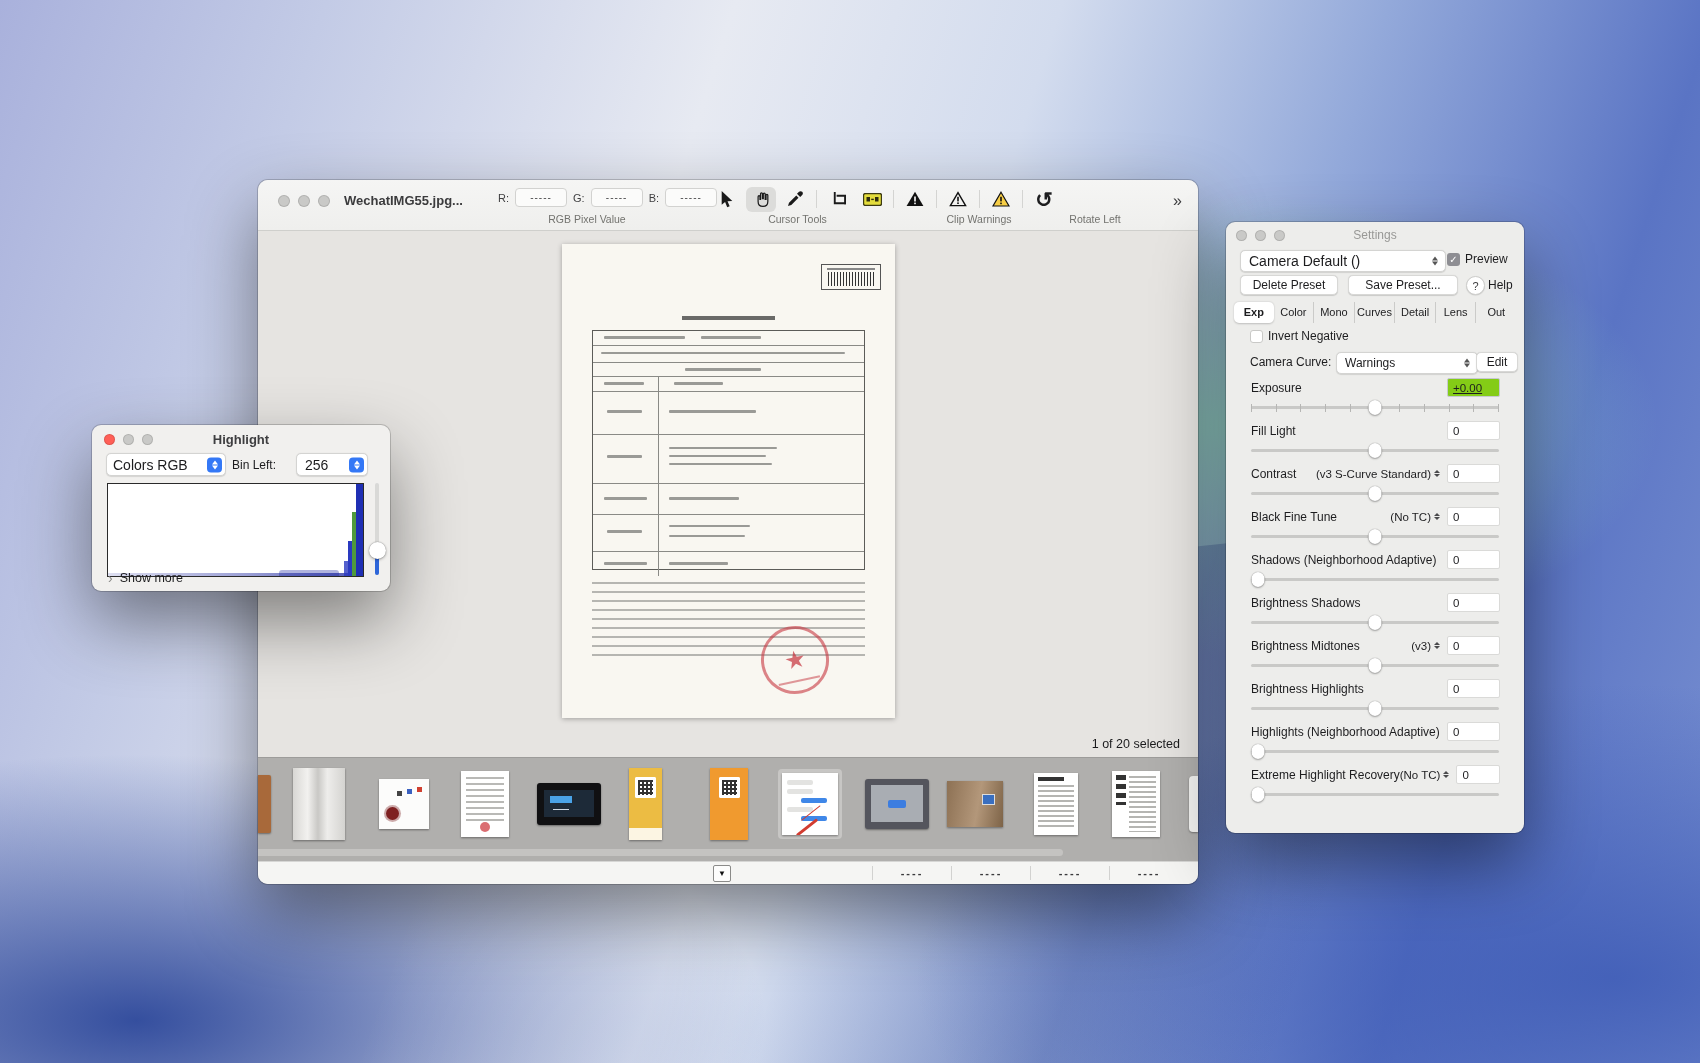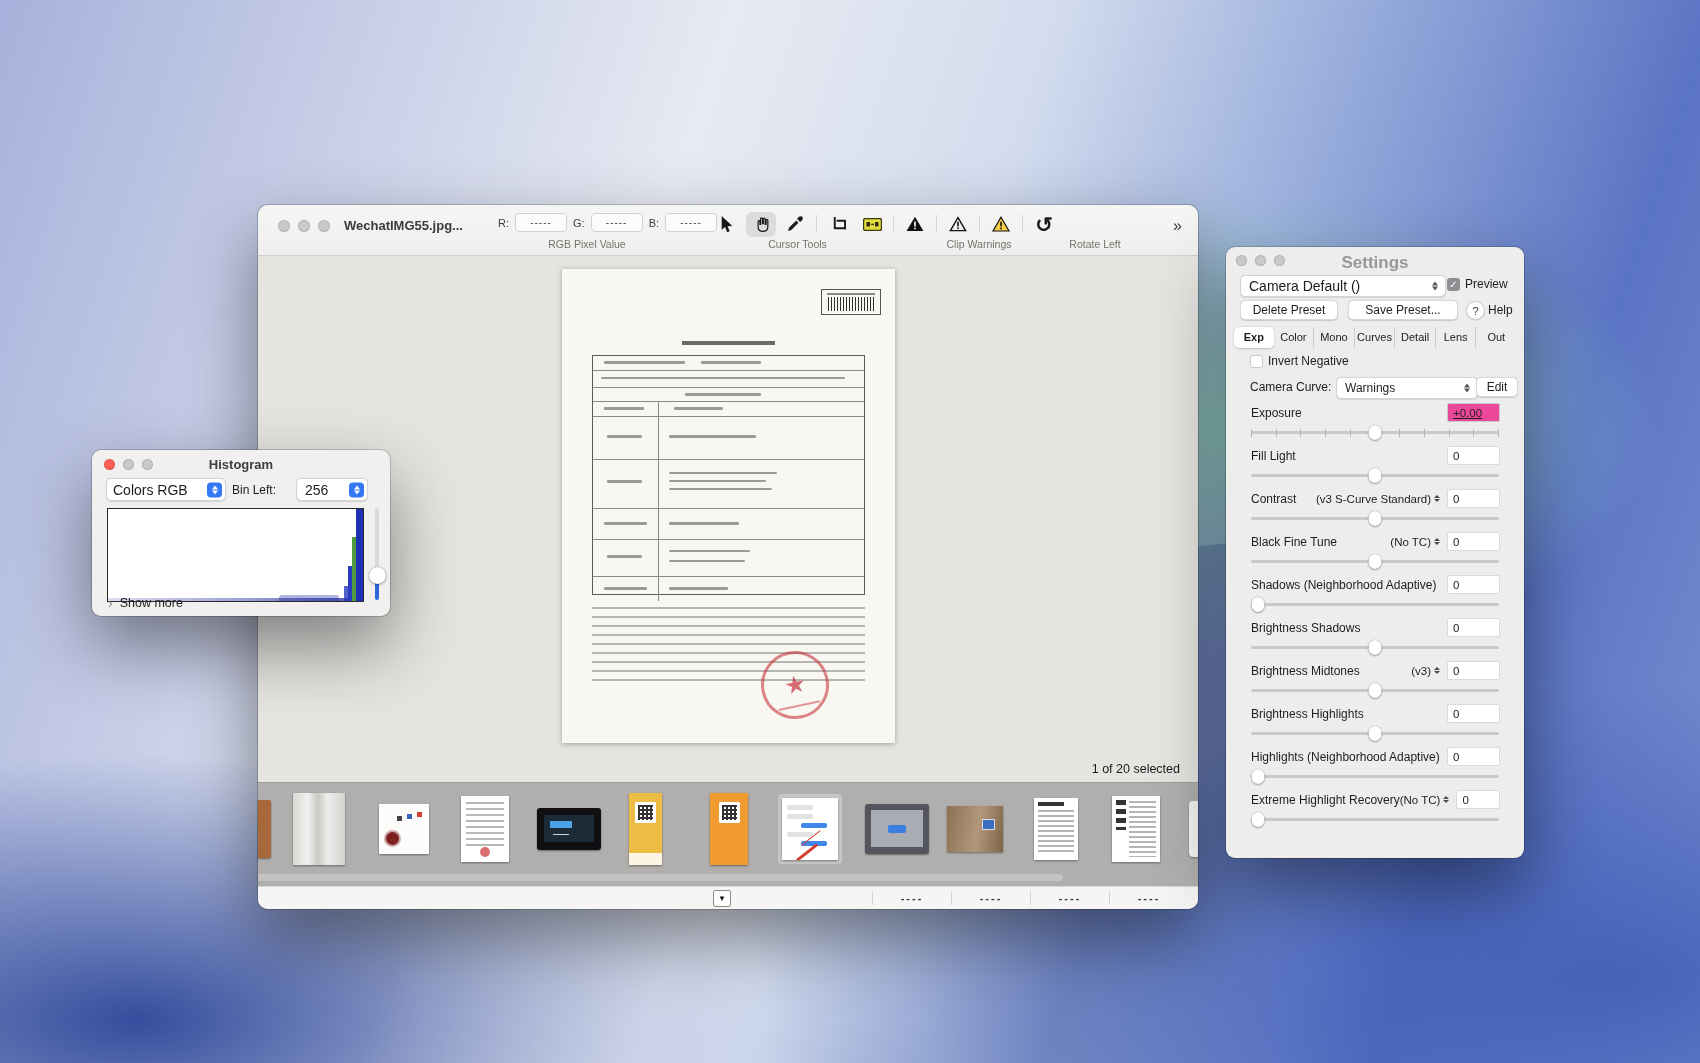--- a/index.html
+++ b/index.html
@@ -6,21 +6,21 @@
   #desktop{position:relative;width:1700px;height:1063px;overflow:hidden;
     font-family:"Liberation Sans",sans-serif;
     background:
       radial-gradient(ellipse 620px 330px at 72% 40%, rgba(150,216,200,.85), rgba(150,216,200,0) 70%),
       radial-gradient(ellipse 900px 380px at 8% 96%, rgba(36,64,150,.9), rgba(36,64,150,0) 70%),
       radial-gradient(ellipse 1000px 420px at 95% 92%, rgba(58,88,180,.8), rgba(58,88,180,0) 70%),
       linear-gradient(108deg,#a9b1dc 0%,#c3cbe6 16%,#e7eaf2 36%,#d3dcee 52%,#93a9da 68%,#5a74c4 84%,#7b92d2 100%);}
   #desktop::before{content:"";position:absolute;left:-10%;top:55%;width:120%;height:70%;
     background:linear-gradient(115deg, rgba(255,255,255,0) 30%, rgba(255,255,255,.25) 42%, rgba(255,255,255,0) 47%, rgba(30,50,130,.25) 60%, rgba(255,255,255,0) 70%);
     transform:rotate(-6deg);}
-  .win{position:absolute;border-radius:10px;box-shadow:0 30px 70px rgba(0,0,0,.45),0 0 0 1px rgba(0,0,0,.18);margin-top:25px;}
+  .win{position:absolute;border-radius:10px;box-shadow:0 30px 70px rgba(0,0,0,.45),0 0 0 1px rgba(0,0,0,.18);}
   .lights{position:absolute;display:flex;gap:8px;}
   .light{width:12px;height:12px;border-radius:50%;background:#c9c9c7;box-shadow:inset 0 0 0 1px rgba(0,0,0,.12);}
   .light.red{background:#ff5f57;}
   .lights.small .light{width:11px;height:11px;}
 
   
   #viewer{left:258px;top:180px;width:940px;height:704px;background:#e6e4e1;}
   #viewer .chrome{position:absolute;left:0;top:0;right:0;height:50px;background:linear-gradient(#f5f5f4,#efefed);
     border-bottom:1px solid #cfcfcc;border-radius:10px 10px 0 0;}
   #viewer .lights{left:20px;top:15px;}
@@ -137,21 +137,21 @@
   #hist-slider .track{position:absolute;left:50%;top:0;bottom:0;width:4px;margin-left:-2px;background:#d9d9d7;border-radius:2px;}
   #hist-slider .fill{position:absolute;left:50%;bottom:0;height:30%;width:4px;margin-left:-2px;background:#2e66d9;border-radius:2px;}
   #hist-slider .knob{position:absolute;left:50%;top:64%;width:17px;height:17px;margin-left:-8.5px;border-radius:50%;background:#fff;
     box-shadow:0 0 1px rgba(0,0,0,.5),0 1px 3px rgba(0,0,0,.3);}
   .show-more{position:absolute;left:16px;top:145px;font-size:12.5px;color:#1c1c1e;display:flex;align-items:center;gap:7px;}
   .show-more .chev{color:#8a8a88;font-size:14px;}
 
   
   #settings{left:1226px;top:222px;width:298px;height:611px;background:#ededeb;border-radius:9px;}
   #settings .lights{left:10px;top:8px;}
-  .s-title{position:absolute;left:0;right:0;top:6px;text-align:center;font-size:17px;font-weight:700;color:#989896;}
+  .s-title{position:absolute;left:0;right:0;top:6px;text-align:center;font-size:12px;font-weight:400;color:#989896;}
   #preset-select{left:14px;top:28px;width:196px;height:20px;}
   .checkbox-row{position:absolute;display:flex;align-items:center;gap:5px;font-size:12px;color:#1d1d1f;}
   #preview-check{left:221px;top:30px;}
   .cbox{width:13px;height:13px;border-radius:3px;box-sizing:border-box;}
   .cbox.checked{background:#8e8e93;color:#fff;font-size:10px;line-height:13px;text-align:center;}
   .cbox.empty{background:#fff;border:1px solid #c9c9c7;}
   .btn{position:absolute;height:20px;background:#fff;border:1px solid #d8d8d6;border-radius:5px;box-shadow:0 .5px 1px rgba(0,0,0,.15);
     font-size:12px;color:#1d1d1f;display:flex;align-items:center;justify-content:center;padding:0 10px;box-sizing:border-box;}
   #btn-delete{left:14px;top:53px;width:98px;}
   #btn-save{left:122px;top:53px;width:110px;}
@@ -172,21 +172,21 @@
   .sl-row{display:flex;align-items:center;height:19px;padding:0 24px 0 25px;}
   .sl-label{font-size:12px;color:#1d1d1f;white-space:nowrap;}
   .sl-spacer{flex:1;}
   .sl-mode{display:flex;align-items:center;gap:3px;font-size:11.5px;color:#1d1d1f;margin-right:7px;white-space:nowrap;}
   .mini-stepper{display:flex;flex-direction:column;gap:1px;}
   .mini-stepper i{width:0;height:0;border-left:3px solid transparent;border-right:3px solid transparent;display:block;}
   .mini-stepper i.up{border-bottom:3.5px solid #4a4a4c;}
   .mini-stepper i.dn{border-top:3.5px solid #4a4a4c;}
   .sl-value{width:46px;height:17px;background:#fff;border:1px solid #dadad8;border-radius:2px;font-size:11.5px;color:#1d1d1f;
     display:flex;align-items:center;padding-left:5px;box-sizing:content-box;}
-  .sl-value.hl{background:#ec4899;border-color:#c6c9cf;text-decoration:underline;}
+  .sl-value.hl{background:#84cc16;border-color:#c6c9cf;text-decoration:underline;}
   .sl-track-row{position:relative;height:15px;margin:3px 25px 0 25px;}
   .sl-track{position:absolute;left:0;right:0;top:6px;height:3px;background:#c9c9c7;border-radius:2px;}
   .sl-ticks{position:absolute;left:0;right:0;top:4px;display:flex;justify-content:space-between;}
   .sl-ticks i{width:1px;height:8px;background:#b6b6b4;}
   .sl-thumb{position:absolute;top:0;width:13px;height:15px;border-radius:7px;background:#fff;transform:translateX(-50%);
     box-shadow:0 0 1px rgba(0,0,0,.45),0 1px 2px rgba(0,0,0,.3);}
 </style>
 </head>
 <body>
 
@@ -398,21 +398,21 @@
         </div>
     </div>
   </div>
 
   <div class="win" id="histogram">
     <div class="lights small">
       <span class="light red"></span>
       <span class="light"></span>
       <span class="light"></span>
     </div>
-    <div class="h-title">Histogram</div>
+    <div class="h-title">Highlight</div>
 
     <div class="select" id="hist-colors">
       <span>Colors RGB</span>
       <span class="stepper blue">
           <i class="up"></i>
           <i class="dn"></i>
         </span>
     </div>
     <div id="hist-bincount-label">Bin Left:</div>
     <div class="select" id="hist-bins">

